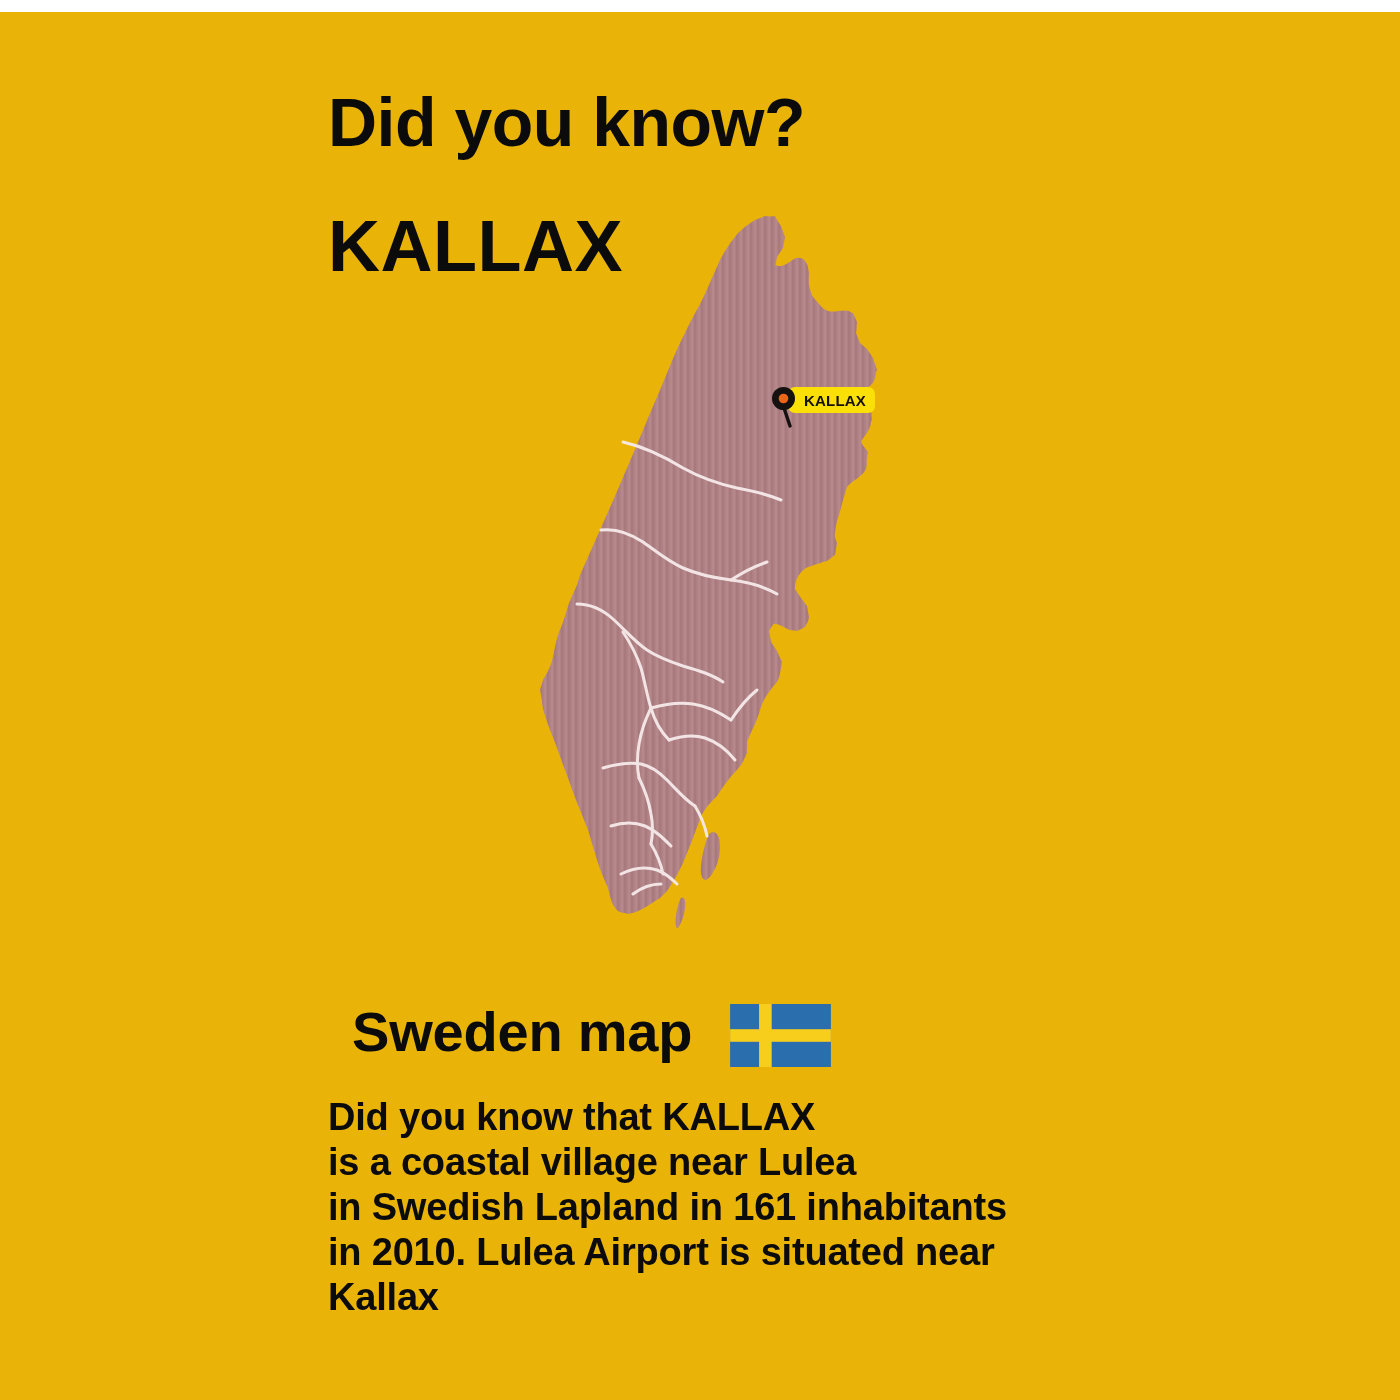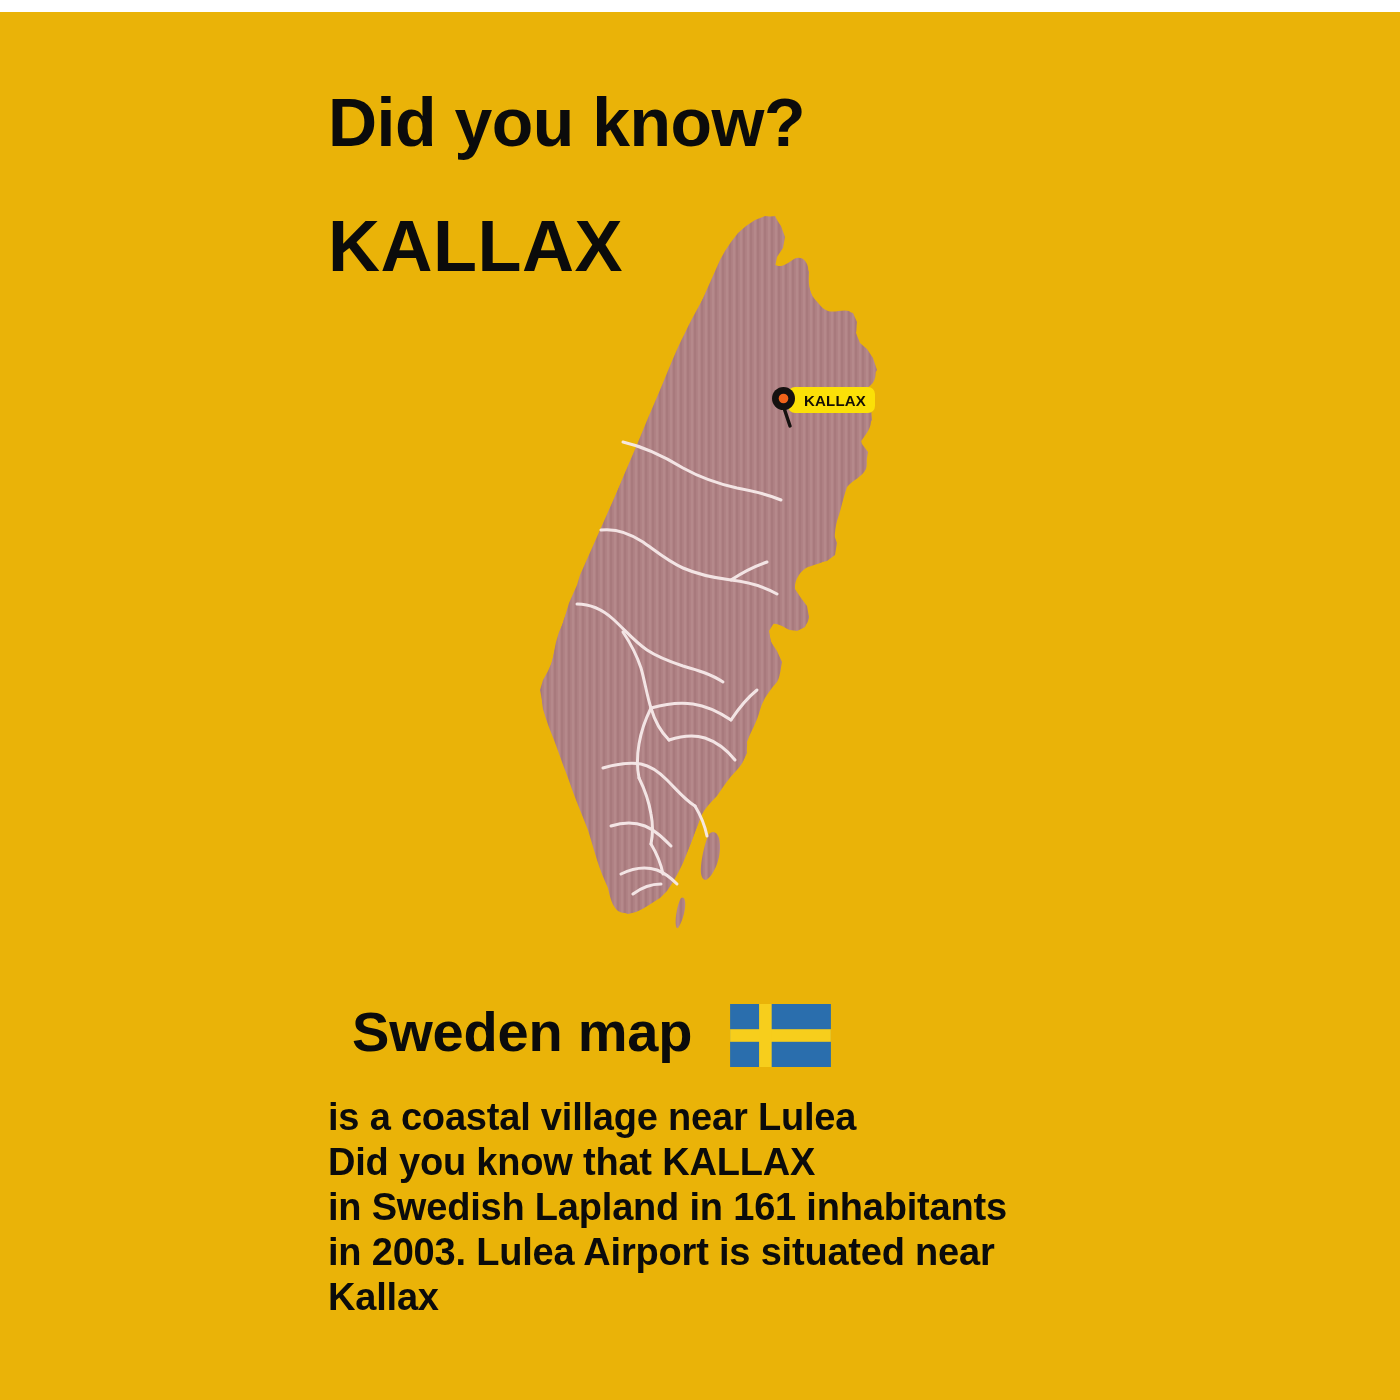--- a/index.html
+++ b/index.html
@@ -317,20 +317,20 @@
 
   <div class="flag">
     <svg class="flag-svg" viewBox="0 0 160 100" xmlns="http://www.w3.org/2000/svg">
       <rect x="0" y="0" width="160" height="100" fill="#2a6ead"></rect>
       <rect x="0" y="40" width="160" height="20" fill="#f7ce1c"></rect>
       <rect x="46" y="0" width="20" height="100" fill="#f7ce1c"></rect>
     </svg>
   </div>
 
   <div class="body-text">
+    <span class="body-line">Did you know that KALLAX</span>
     <span class="body-line">is a coastal village near Lulea</span>
-    <span class="body-line">Did you know that KALLAX</span>
     <span class="body-line">in Swedish Lapland in 161 inhabitants</span>
-    <span class="body-line">in 2003. Lulea Airport is situated near</span>
+    <span class="body-line">in 2010. Lulea Airport is situated near</span>
     <span class="body-line">Kallax</span>
   </div>
 
 </div>
 
 </body></html>

